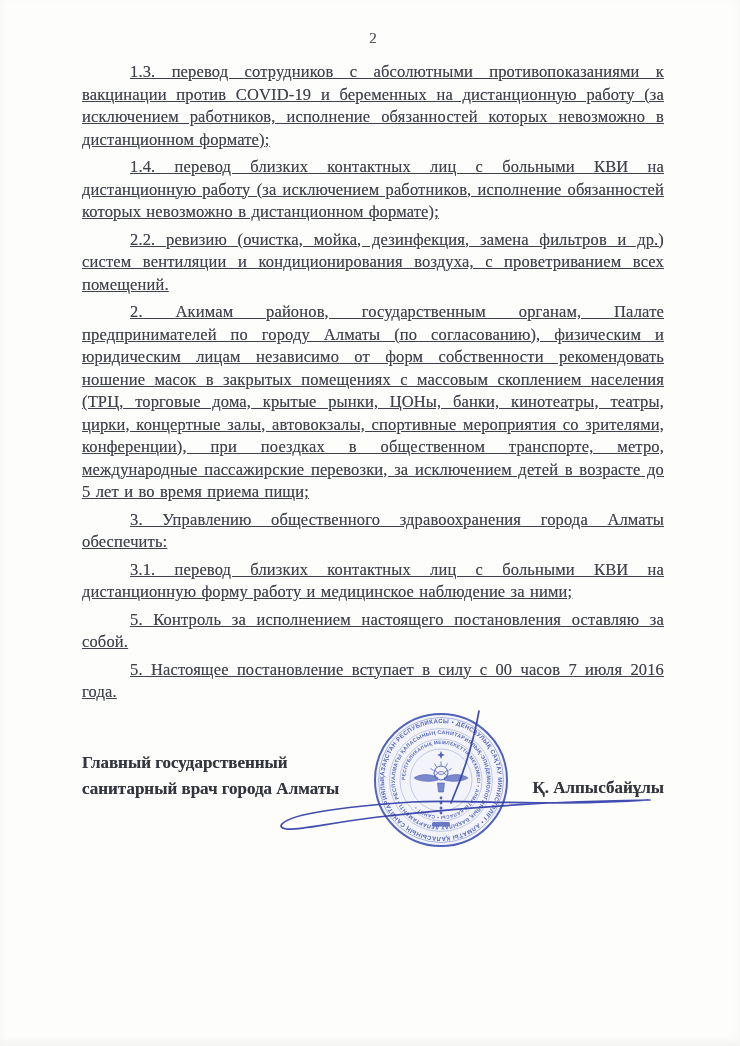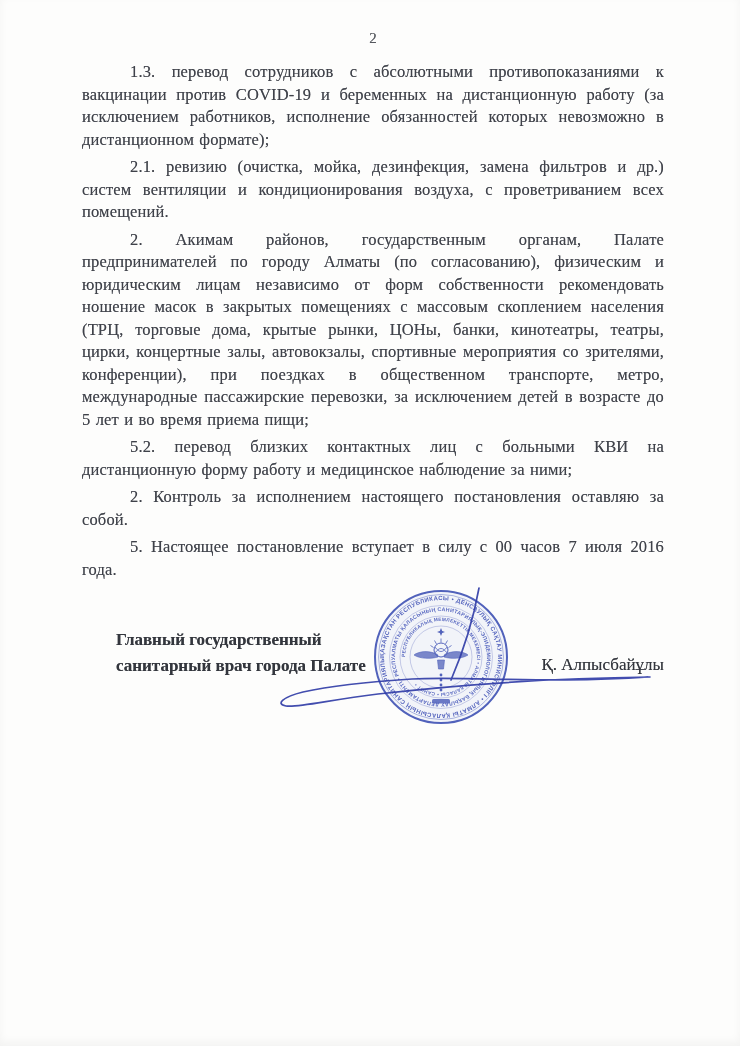--- a/index.html
+++ b/index.html
@@ -30,41 +30,41 @@
     margin: 0;
     padding: 0;
     font-size: 16.5px;
     line-height: 22.5px;
     text-align: justify;
     text-indent: 48px;
     letter-spacing: 0.15px;
     word-spacing: 1px;
     margin-bottom: 5px;
     text-shadow: 0 0 0.6px rgba(63,66,74,0.55);
+    text-decoration: underline;
   }
   .signature-block {
     position: relative;
     margin-top: 42px;
     height: 190px;
   }
   .sig-title {
-    margin-left: 34px;
     width: 340px;
     font-weight: bold;
     font-size: 17px;
     line-height: 26px;
     color: #33363d;
     text-shadow: 0 0 0.6px rgba(50,53,60,0.6);
     padding-top: 4px;
   }
   .sig-name {
     position: absolute;
     right: 0;
     top: 32px;
-    font-weight: normal;
+    font-weight: bold;
     font-size: 17px;
     color: #33363d;
     text-shadow: 0 0 0.6px rgba(50,53,60,0.6);
     white-space: nowrap;
   }
   .stamp {
     position: absolute;
     left: 289px;
     top: -36px;
     width: 140px;
@@ -86,32 +86,34 @@
 </style>
 </head>
 <body>
 
 <div class="page">
 
   <div class="page-number">2</div>
 
   <div class="body-text">
     <p>1.3. перевод сотрудников с абсолютными противопоказаниями к вакцинации против COVID-19 и беременных на дистанционную работу (за исключением работников, исполнение обязанностей которых невозможно в дистанционном формате);</p>
-    <p>2.1. ревизию (очистка, мойка, дезинфекция, замена фильтров и др.) систем вентиляции и кондиционирования воздуха, с проветриванием всех помещений.</p>
+    <p>1.4. перевод близких контактных лиц с больными КВИ на дистанционную работу (за исключением работников, исполнение обязанностей которых невозможно в дистанционном формате);</p>
+    <p>2.2. ревизию (очистка, мойка, дезинфекция, замена фильтров и др.) систем вентиляции и кондиционирования воздуха, с проветриванием всех помещений.</p>
     <p>2. Акимам районов, государственным органам, Палате предпринимателей по городу Алматы (по согласованию), физическим и юридическим лицам независимо от форм собственности рекомендовать ношение масок в закрытых помещениях с массовым скоплением населения (ТРЦ, торговые дома, крытые рынки, ЦОНы, банки, кинотеатры, театры, цирки, концертные залы, автовокзалы, спортивные мероприятия со зрителями, конференции), при поездках в общественном транспорте, метро, международные пассажирские перевозки, за исключением детей в возрасте до 5 лет и во время приема пищи;</p>
-    <p>5.2. перевод близких контактных лиц с больными КВИ на дистанционную форму работу и медицинское наблюдение за ними;</p>
-    <p>2. Контроль за исполнением настоящего постановления оставляю за собой.</p>
+    <p>3. Управлению общественного здравоохранения города Алматы обеспечить:</p>
+    <p>3.1. перевод близких контактных лиц с больными КВИ на дистанционную форму работу и медицинское наблюдение за ними;</p>
+    <p>5. Контроль за исполнением настоящего постановления оставляю за собой.</p>
     <p>5. Настоящее постановление вступает в силу с 00 часов 7 июля 2016 года.</p>
   </div>
 
   <div class="signature-block">
 
     <div class="sig-title">
       <span>Главный государственный</span><br>
-      <span>санитарный врач города Палате</span>
+      <span>санитарный врач города Алматы</span>
     </div>
 
     <div class="sig-name">Қ. Алпысбайұлы</div>
 
     <svg class="stamp" viewBox="-70 -70 140 140" xmlns="http://www.w3.org/2000/svg">
       <defs>
         <path id="ringPath1" d="M -57,0 A 57,57 0 1,1 57,0 A 57,57 0 1,1 -57,0"></path>
         <path id="ringPath2" d="M -46,0 A 46,46 0 1,1 46,0 A 46,46 0 1,1 -46,0"></path>
         <path id="ringPath3" d="M -36,0 A 36,36 0 1,1 36,0 A 36,36 0 1,1 -36,0"></path>
       </defs>

